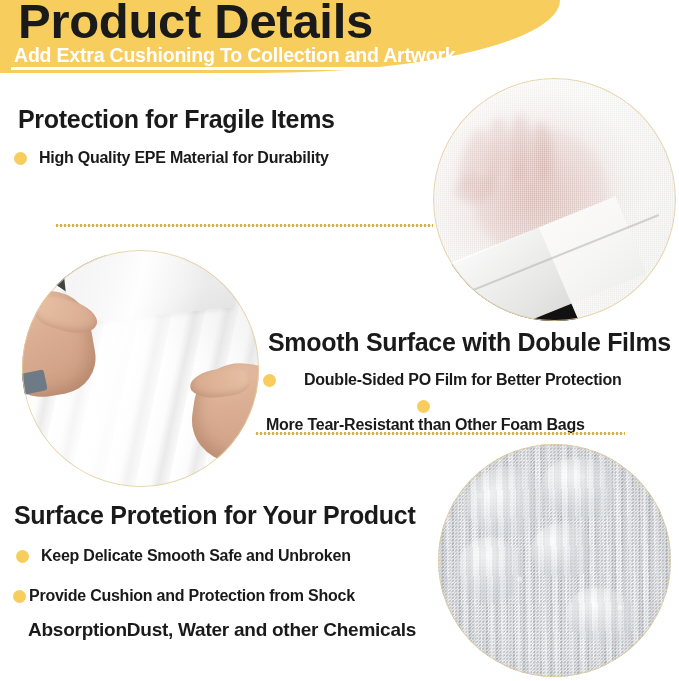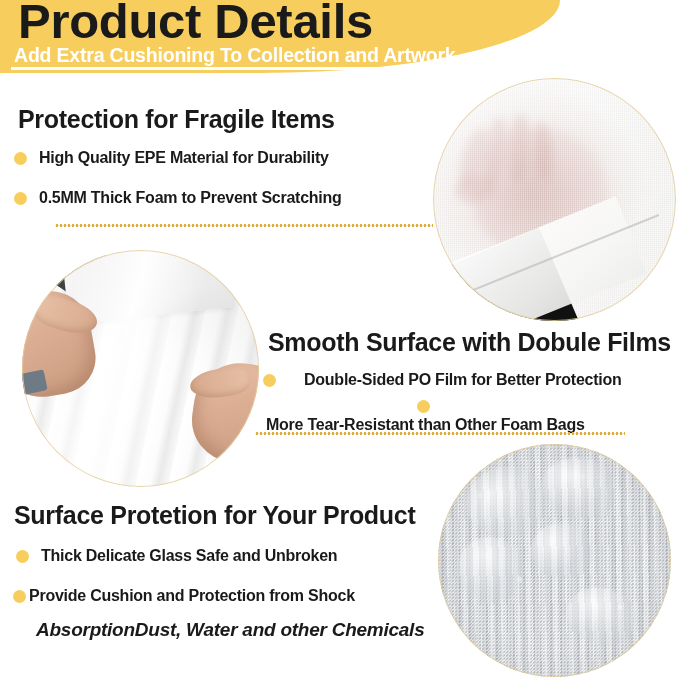--- a/index.html
+++ b/index.html
@@ -309,24 +309,20 @@
     <div class="rim"></div>
   </div>
 
   <div class="sec-heading" style="left:18px; top:104px;">Protection for Fragile Items</div>
 
   <div class="bullet-row gap-wide" style="left:14px; top:146px;">
     <span class="dot"></span>
     <span class="bullet-text">High Quality EPE Material for Durability</span>
   </div>
 
-  <div class="bullet-row gap-wide" style="left:14px; top:186px;">
-    <span class="dot"></span>
-    <span class="bullet-text">0.5MM Thick Foam to Prevent Scratching</span>
-  </div>
 
   <div class="divider" style="left:55px; top:224px; width:378px;"></div>
 
   <div class="photo ph2">
     <div class="sheet"></div>
     <div class="corner-dark"></div>
     <div class="flap"></div>
     <div class="gloss"></div>
     <div class="hand hand-l"></div>
     <div class="fingl"></div>
@@ -359,23 +355,23 @@
     <div class="blob b5"></div>
     <div class="ridges"></div>
     <div class="vig"></div>
     <div class="rim"></div>
   </div>
 
   <div class="sec-heading" style="left:14px; top:500px;">Surface Protetion for Your Product</div>
 
   <div class="bullet-row gap-wide" style="left:16px; top:544px;">
     <span class="dot"></span>
-    <span class="bullet-text">Thick Delicate Glass Safe and Unbroken</span>
+    <span class="bullet-text">Keep Delicate Smooth Safe and Unbroken</span>
   </div>
 
   <div class="bullet-row gap-tight" style="left:13px; top:584px;">
     <span class="dot"></span>
     <span class="bullet-text">Provide Cushion and Protection from Shock</span>
   </div>
 
-  <div class="cont-line" style="left:36px; top:618px;font-style:italic;">AbsorptionDust, Water and other Chemicals</div>
+  <div class="cont-line" style="left:28px; top:618px;">AbsorptionDust, Water and other Chemicals</div>
 
 </div>
 
 </body></html>

